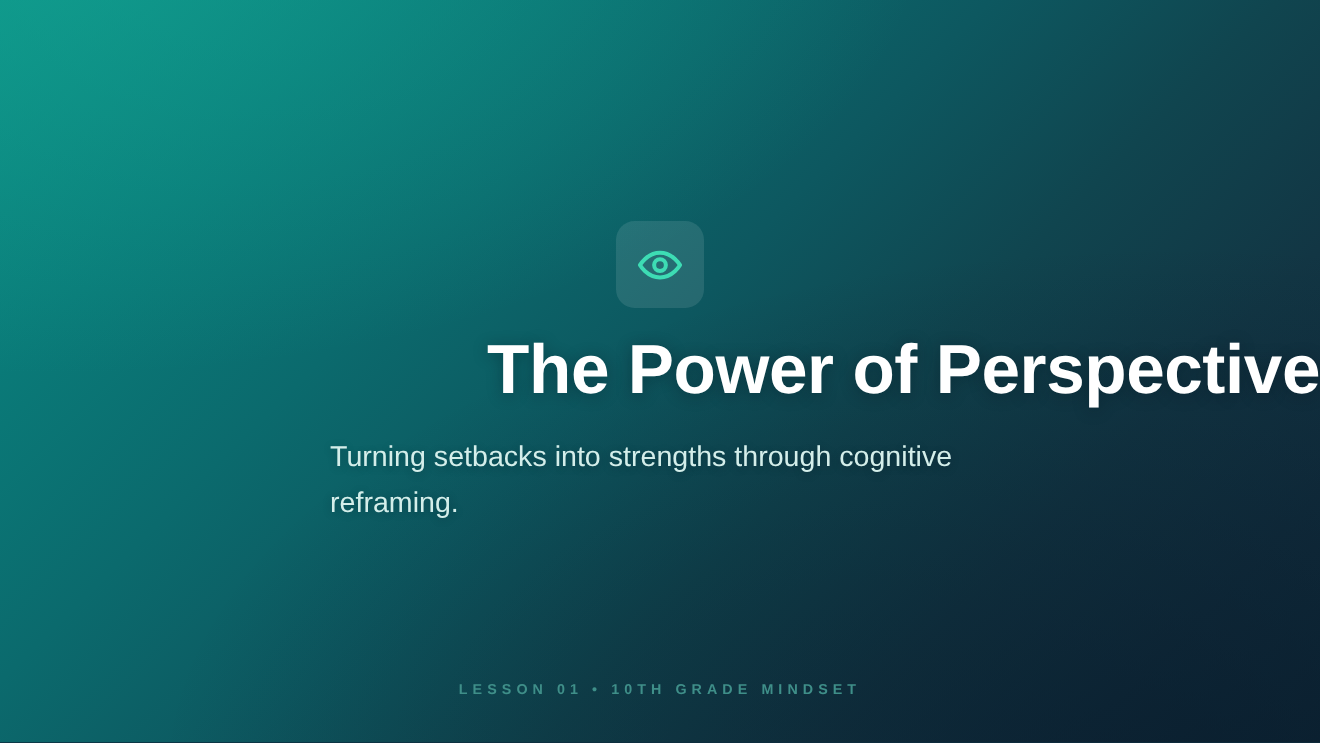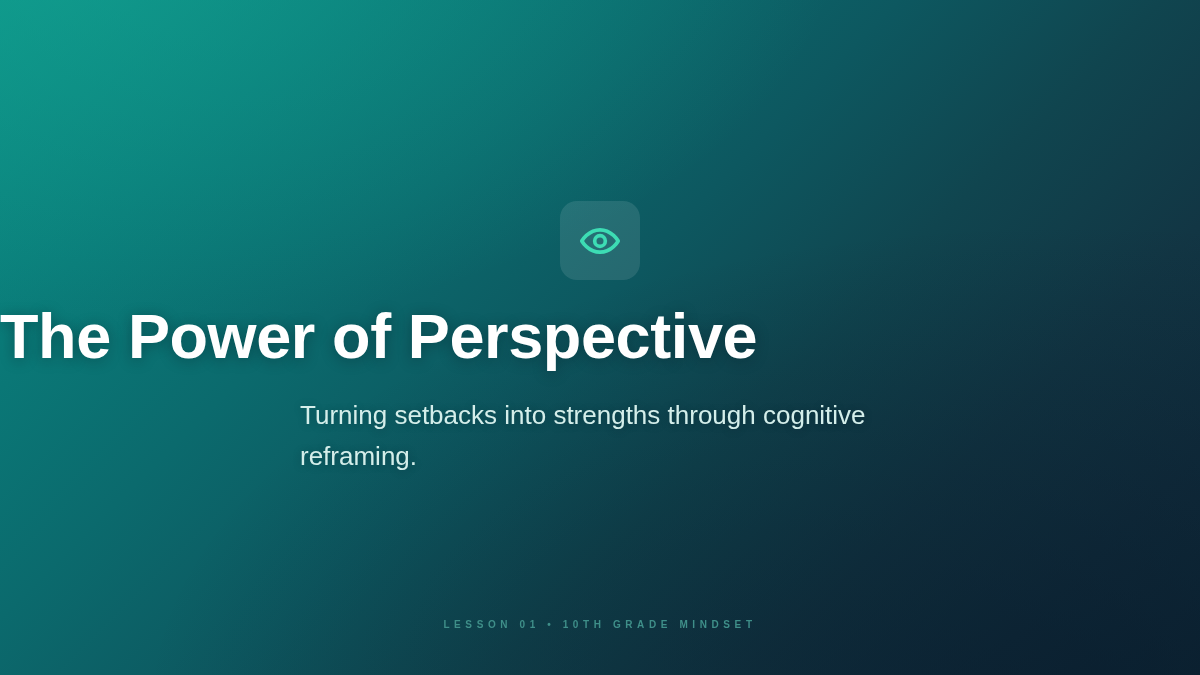--- a/index.html
+++ b/index.html
@@ -62,21 +62,21 @@
     justify-content: center;
   }
 
   .icon-tile svg { display: block; }
 
   .title {
     position: absolute;
     top: 303px;
     left: 0;
     width: 100%;
-    text-align: left;
+    text-align: right;
     font-size: 63px;
     font-weight: bold;
     line-height: 1.05;
     color: #ffffff;
     letter-spacing: -0.4px;
     text-shadow: 0 2px 14px rgba(4,20,30,0.35);
     margin: 0;
   }
 
   .subtitle {
@@ -93,21 +93,21 @@
     margin: 0;
     text-shadow: 0 1px 8px rgba(4,20,30,0.25);
   }
 
   .footer {
     position: absolute;
     top: 619px;
     left: 0;
     width: 100%;
     text-align: center;
-    font-size: 10px;
+    font-size: 13px;
     font-weight: bold;
     letter-spacing: 4.6px;
     color: #3f8f89;
     margin: 0;
     text-transform: uppercase;
   }
 </style>
 </head>
 <body>
 

